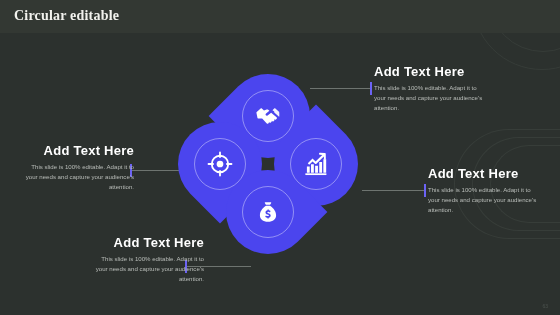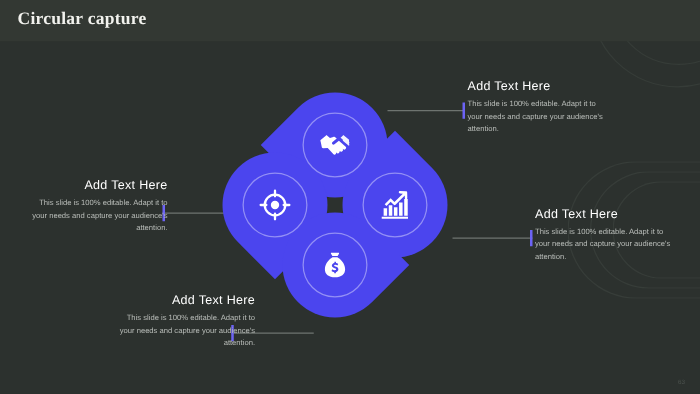--- a/index.html
+++ b/index.html
@@ -95,21 +95,21 @@
   }
   .cap {
     position:absolute;
     width:2px; height:13px;
     background:#6c63f5;
   }
 
   
   .block { position:absolute; width:112px; }
   .block .head {
-    font-size:10px; font-weight:normal; color:#ffffff;
+    font-size:13px; font-weight:bold; color:#ffffff;
     letter-spacing:.25px; margin-bottom:4px;
   }
   .block .body {
     font-size:6.1px; line-height:1.62; color:#b9bdb9;
   }
   .align-right { text-align:right; }
   .align-left  { text-align:left; }
 
   #blk-tr { left:374px; top:64px; }
   #blk-r  { left:428px; top:166px; }
@@ -127,21 +127,21 @@
 
 <div id="slide">
 
   <div class="deco deco-tr-1"></div>
   <div class="deco deco-tr-2"></div>
   <div class="deco-br deco-br-1"></div>
   <div class="deco-br deco-br-2"></div>
   <div class="deco-br deco-br-3"></div>
 
   <div id="header"></div>
-  <div id="page-title">Circular capture</div>
+  <div id="page-title">Circular editable</div>
 
   <div class="conn" style="left:130px; top:170px; width:58px;"></div>
   <div class="cap" style="left:130px; top:164px;"></div>
 
   <div class="conn" style="left:185px; top:266px; width:66px;"></div>
   <div class="cap" style="left:185px; top:260px;"></div>
 
   <div class="conn" style="left:310px; top:88px; width:62px;"></div>
   <div class="cap" style="left:370px; top:82px;"></div>
 

